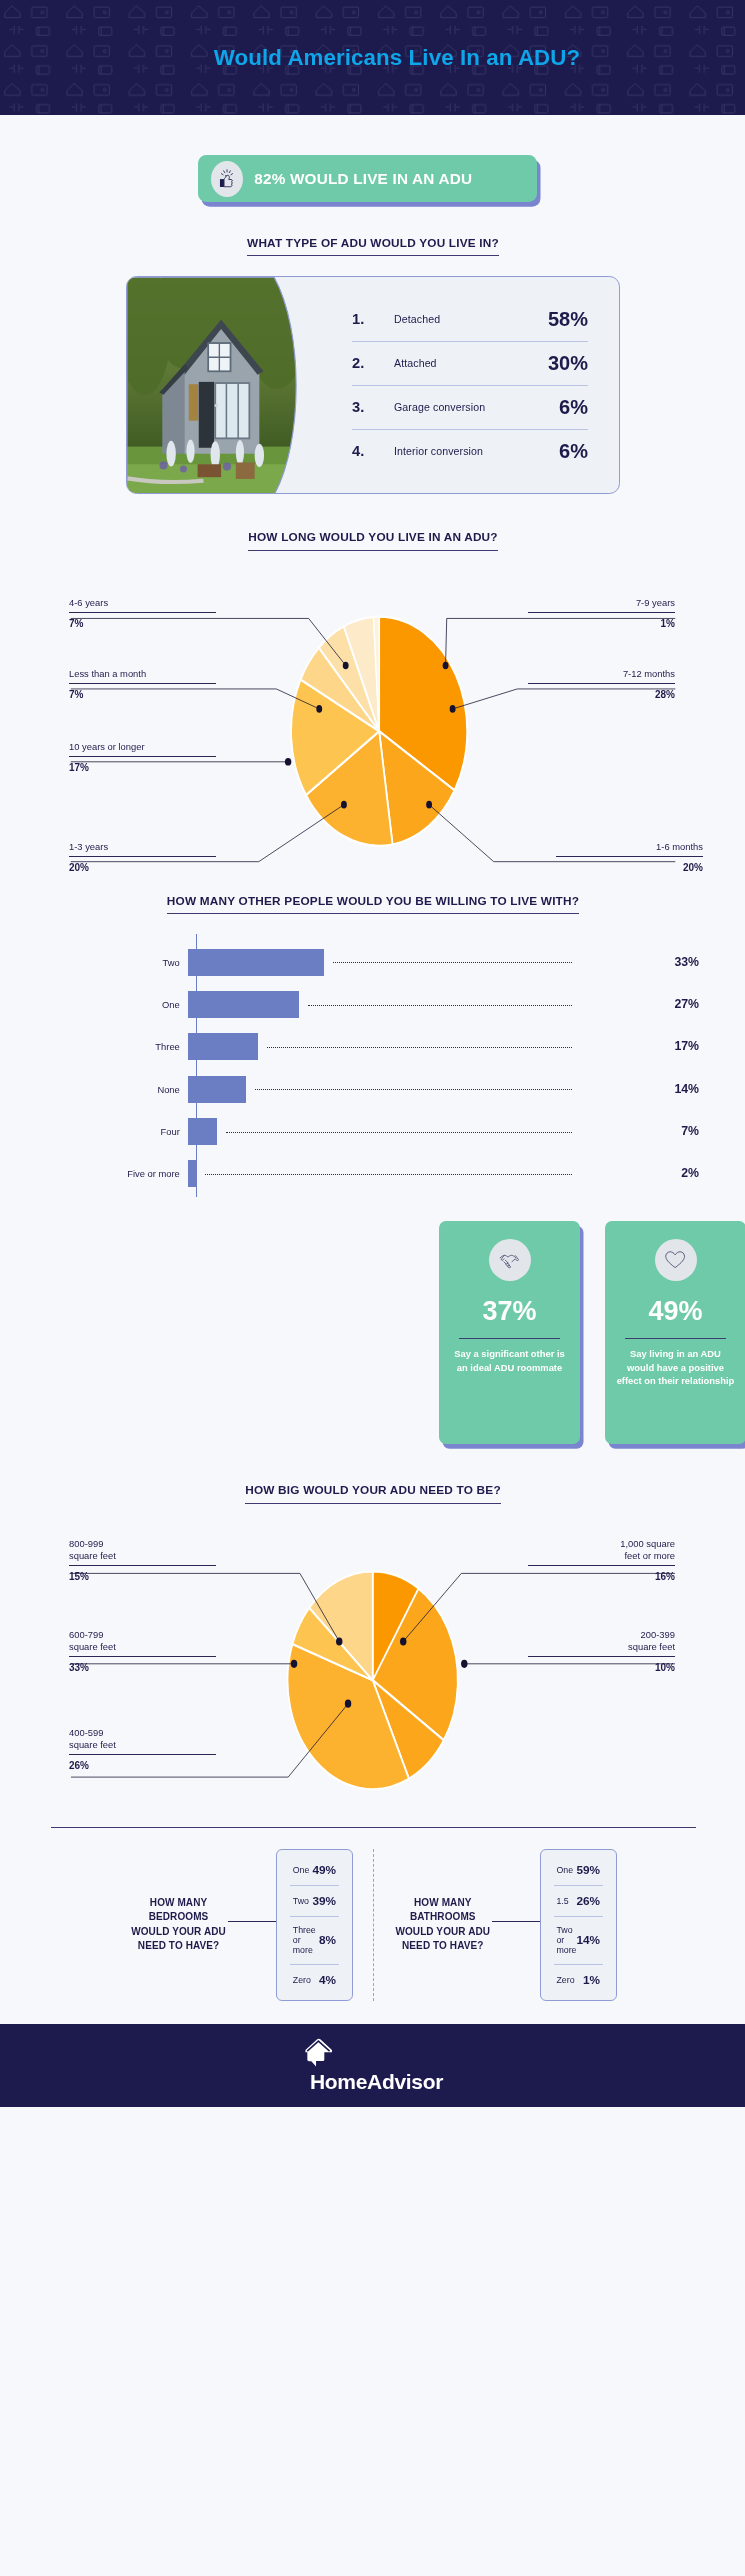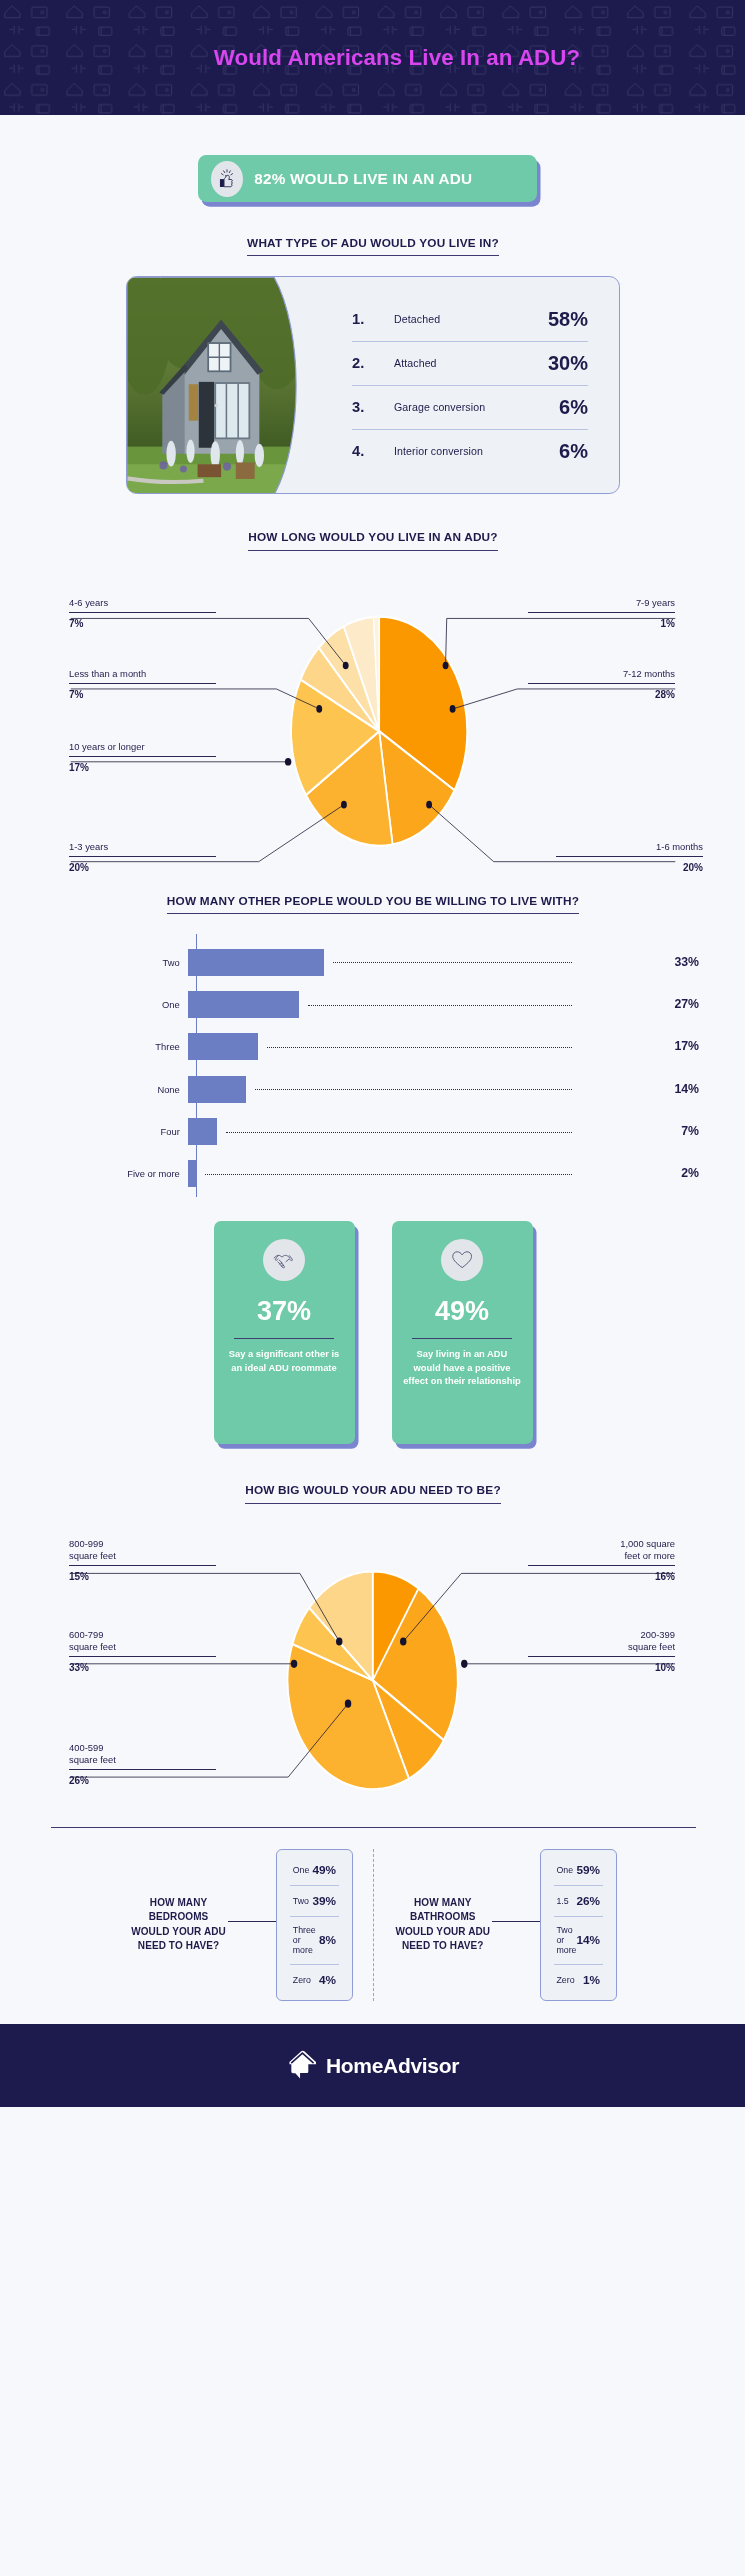--- a/index.html
+++ b/index.html
@@ -21,21 +21,21 @@
     overflow: hidden;
   }
   .header-pattern {
     position: absolute; inset: 0;
     opacity: .20;
   }
   .header h1 {
     position: relative;
     font-size: 22.3px;
     font-weight: 700;
-    color: #d946ef;
+    color: #0ea5e9;
     letter-spacing: 0.1px;
     margin-left: 48px;
   }
 
   
   .banner-wrap { display:flex; justify-content:center; padding: 40px 12px 0 0; }
   .banner {
     position: relative;
     width: 339px; height: 47px;
     background: #6ecaa8;
@@ -110,21 +110,21 @@
   
   .bars { position: relative; width: 746px; }
   .bar-row { position: absolute; display:flex; align-items:center; }
   .bar-cat { font-size: 9.4px; font-weight: 500; text-align: right; width: 88px; padding-right: 8.2px; }
   .bar-fill { background: #6b7ec4; height: 27px; }
   .bar-pct { position: absolute; right: 47px; font-size: 12.3px; font-weight: 800; }
   .bar-dots { position: absolute; border-top: 1.5px dotted #2b2856; }
   .bar-axis { position: absolute; width: 1.2px; background: #6b7ec4; }
 
   
-  .stats-wrap { display:flex; justify-content:center; gap: 37px; margin-top: 21px; }
+  .stats-wrap { display:flex; justify-content:flex-end; gap: 25px; margin-top: 21px; }
   .stat-card {
     width: 141px; min-height: 223px;
     background: #6ecaa8;
     border-radius: 7px;
     box-shadow: 3.5px 4.7px 0 0 #7b85cf;
     padding: 17.6px 10.6px 15.3px 10.6px;
     display:flex; flex-direction:column; align-items:center;
   }
   .stat-icon {
     width: 42px; height: 42px; background: #e2e6ea; border-radius: 50%;
@@ -492,21 +492,21 @@
       <div class="pl-name">square feet</div>
       <div class="pl-rule" style="width:147px;"></div>
       <div class="pl-pct">15%</div>
     </div>
     <div class="pie-label" style="left:69px; top:119px; width:147px;">
       <div class="pl-name">600-799</div>
       <div class="pl-name">square feet</div>
       <div class="pl-rule" style="width:147px;"></div>
       <div class="pl-pct">33%</div>
     </div>
-    <div class="pie-label" style="left:69px; top:232px; width:147px;">
+    <div class="pie-label" style="left:69px; top:217px; width:147px;">
       <div class="pl-name">400-599</div>
       <div class="pl-name">square feet</div>
       <div class="pl-rule" style="width:147px;"></div>
       <div class="pl-pct">26%</div>
     </div>
     <div class="pie-label right" style="left:528px; top:28px; width:147px;">
       <div class="pl-name">1,000 square</div>
       <div class="pl-name">feet or more</div>
       <div class="pl-rule" style="width:147px;"></div>
       <div class="pl-pct">16%</div>
@@ -565,21 +565,21 @@
         </div>
         <div class="bb-row">
           <div class="bb-k">Zero</div>
           <div class="bb-v">1%</div>
         </div>
       </div>
     </div>
   </div>
 
   <div class="footer">
-    <div style="display:flex; align-items:center;">
+    <div style="display:flex; align-items:flex-start;flex-direction:column;">
       <svg width="32" height="33" viewBox="0 0 54 56">
         <path d="M4 22 L24 4 C25.6 2.6 27.6 2.6 29.2 4 L49 22 L49 26 L36 26 L36 38 C36 39.6 34.8 40.8 33.2 40.8 L22 40.8 L22 50 L14 41 L10 41 C8.4 41 7.2 39.8 7.2 38.2 L7.2 26 L4 26 Z" fill="#ffffff"></path>
         <path d="M7 24 L26 7 L45 24" fill="none" stroke="#1d1a4d" stroke-width="2.6"></path>
       </svg>
       <span class="logo-text">HomeAdvisor</span>
     </div>
   </div>
 
 </div>
 

